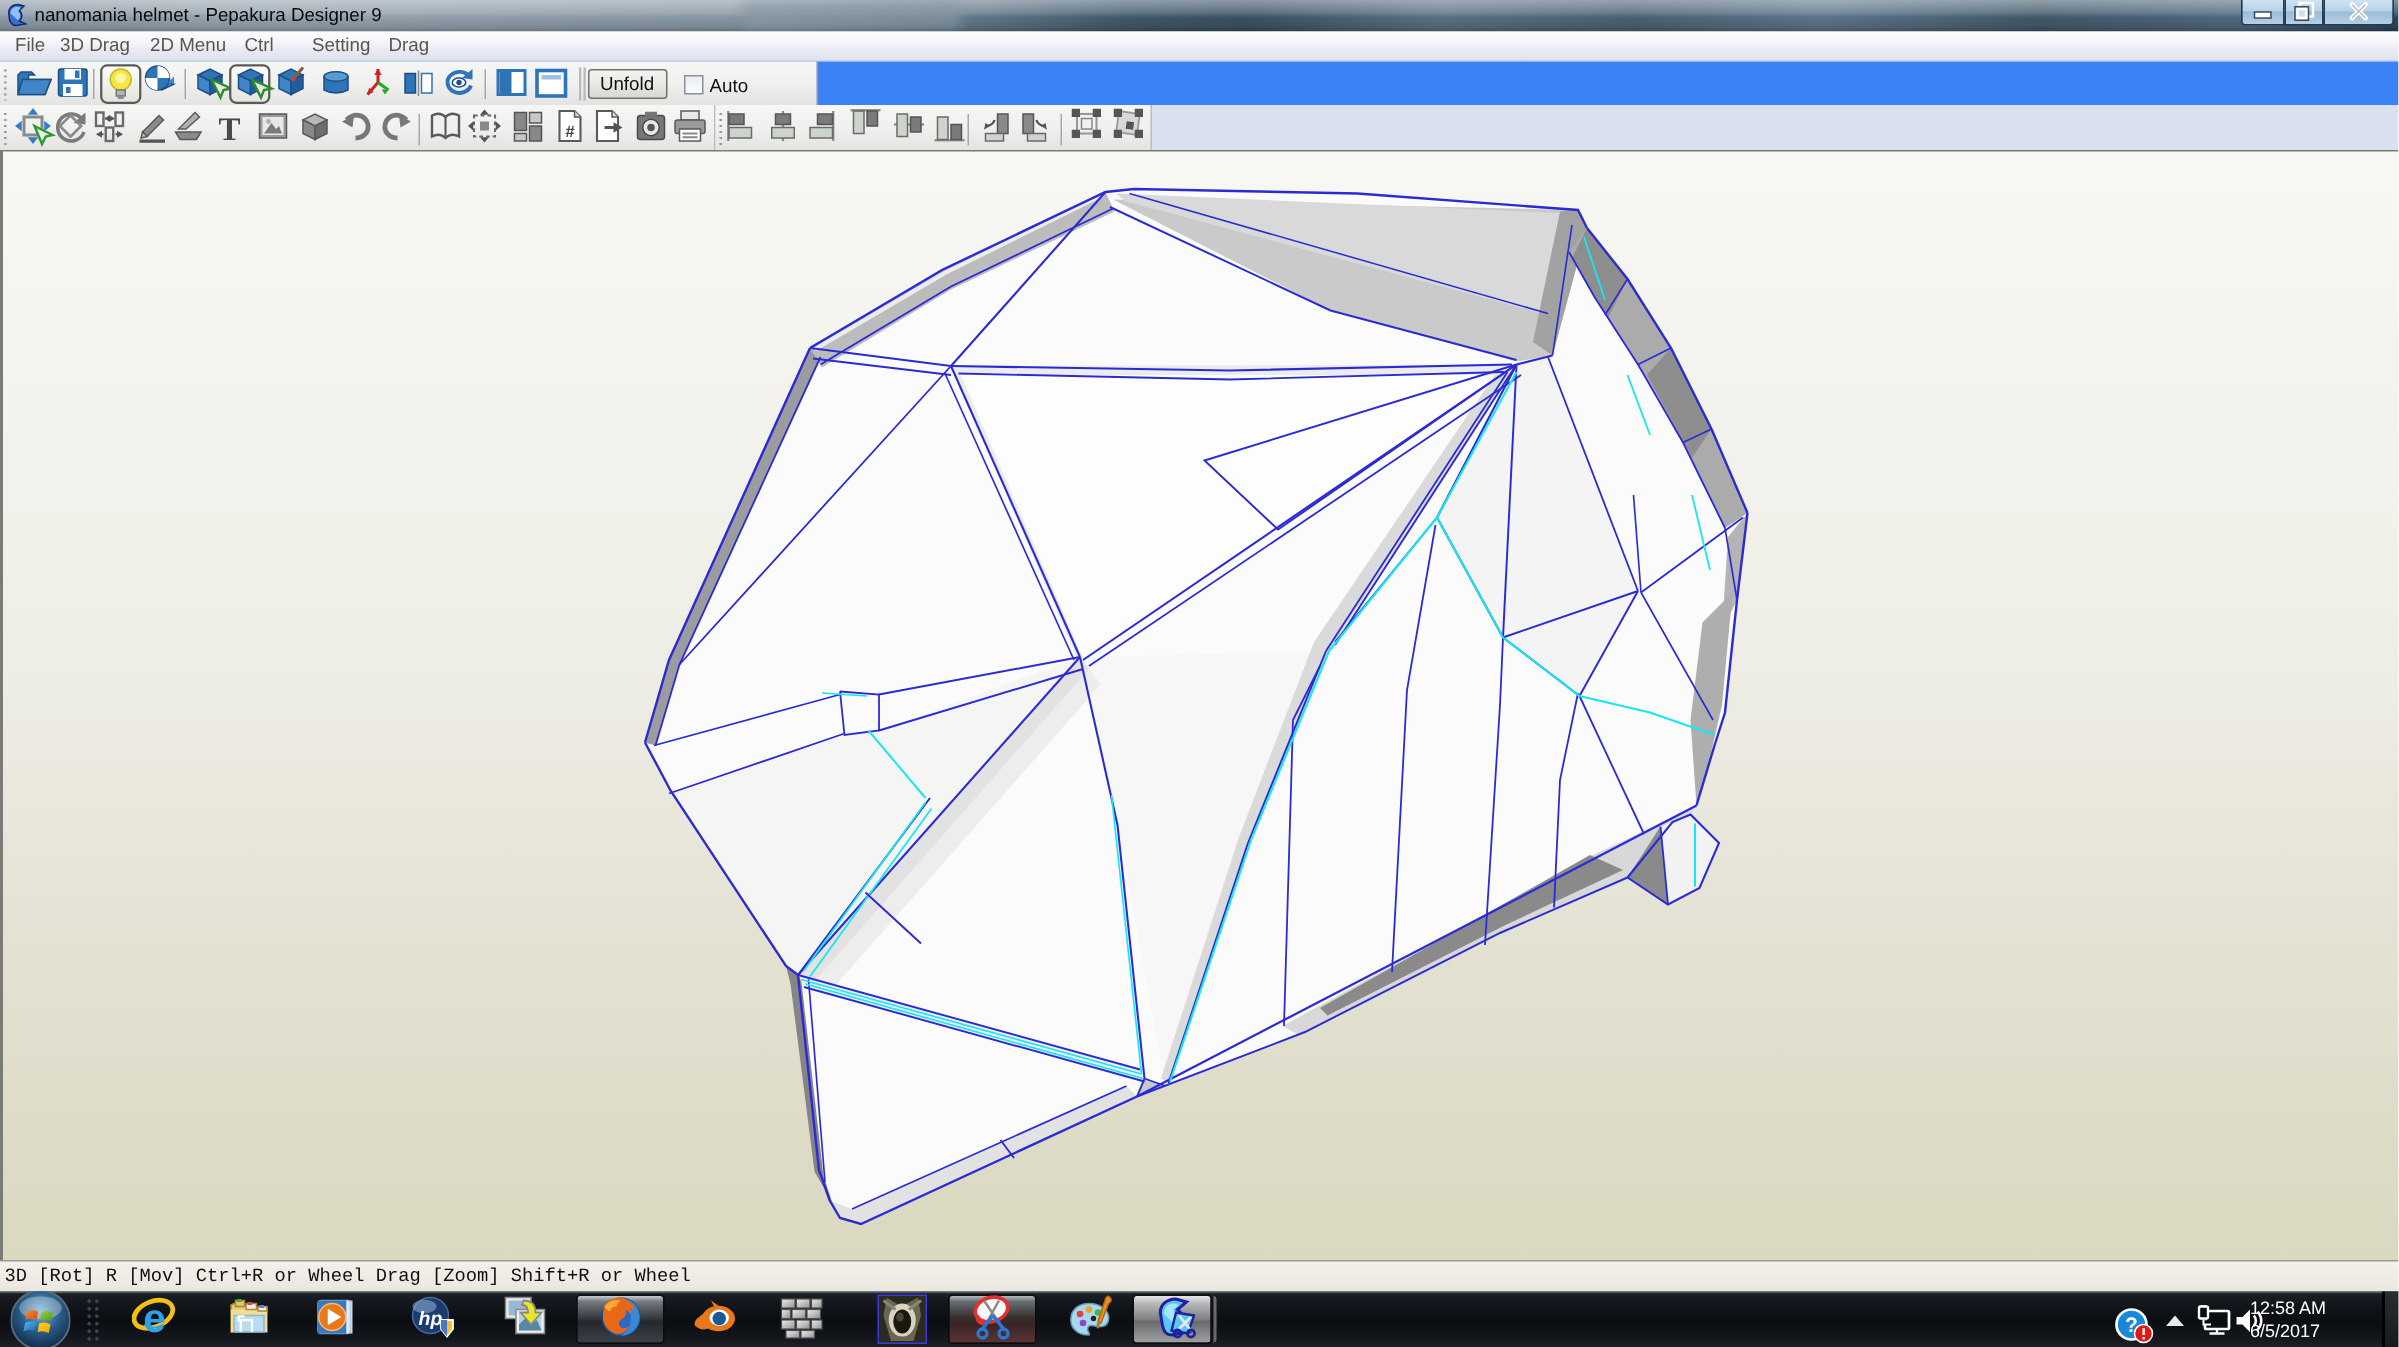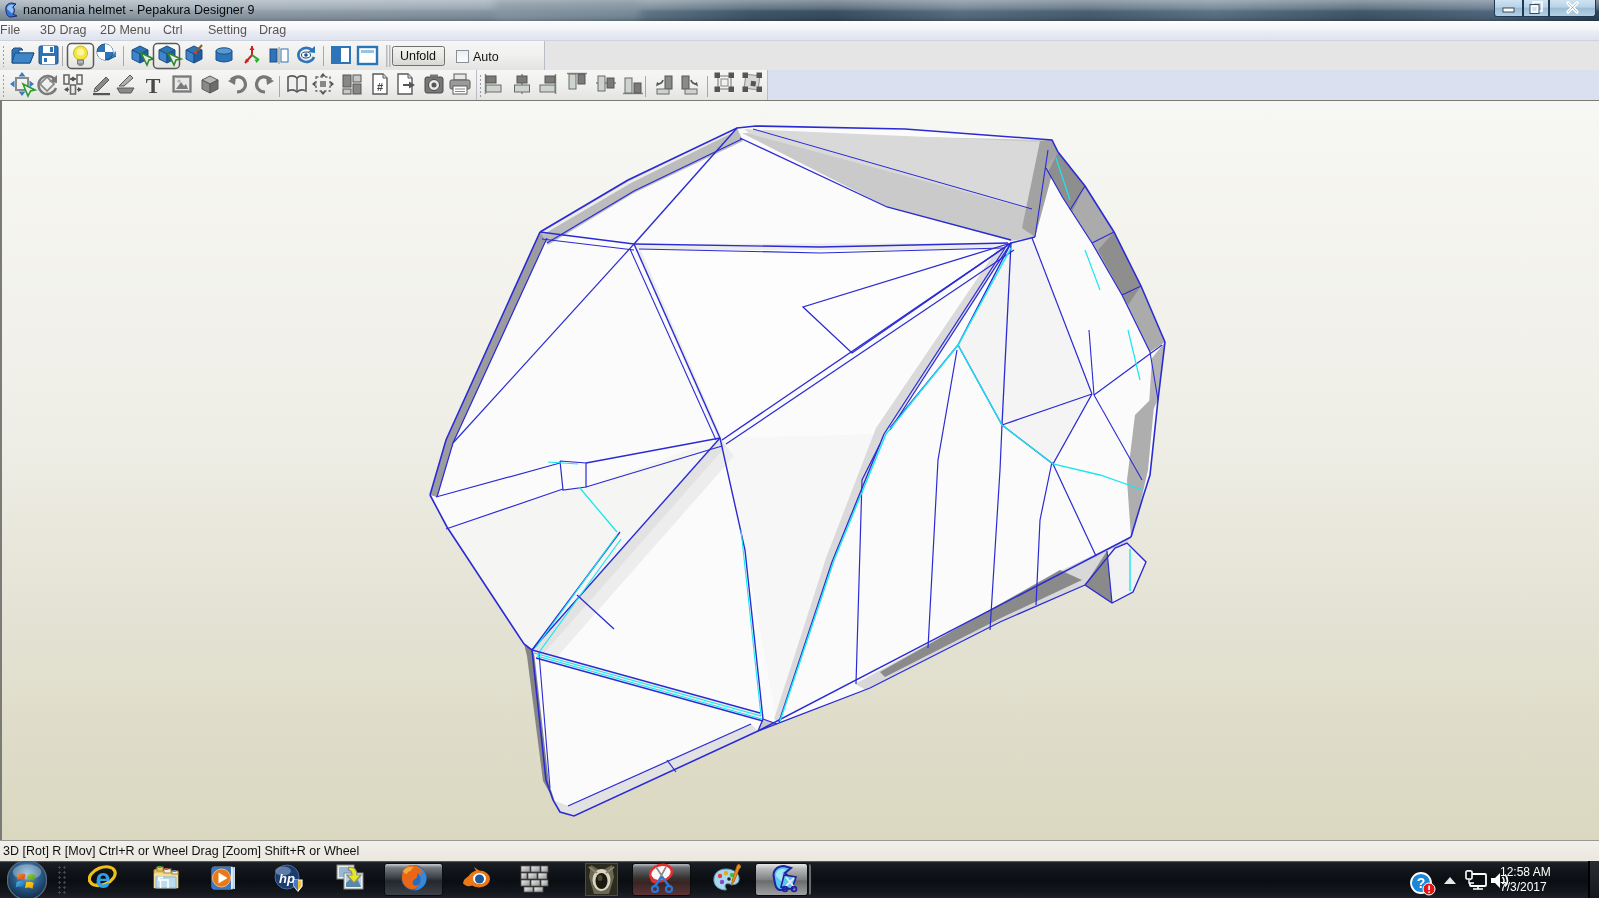--- a/index.html
+++ b/index.html
@@ -13,30 +13,30 @@
 #ghost1{left:495px;top:1px;width:145px;height:18px;background:rgba(135,150,162,.65);filter:blur(4px);}
 
 .winbtn{top:0;height:17px;background:linear-gradient(180deg,#cfe3f2 0%,#b7d2e6 45%,#9cbcd6 50%,#b4d0e4 100%);border:1px solid #1d3a57;border-top:none;box-sizing:border-box;}
 #btn-min{left:1494px;width:29px;border-radius:0 0 0 3px;}
 #btn-max{left:1523px;width:26px;}
 #btn-close{left:1549px;width:47px;border-radius:0 0 3px 0;}
 
 #menubar{left:0;top:21px;width:1599px;height:20px;background:linear-gradient(180deg,#fdfdfe 0%,#f4f5f9 40%,#e9ecf4 60%,#dfe3ee 100%);border-bottom:1px solid #cdd2de;box-sizing:border-box;}
 .menuitem{position:absolute;top:2px;font-size:12.5px;color:#5a554f;}
 
-#toolbar1{left:0;top:41px;width:1599px;height:29px;background:#e5e5e5;}
+#toolbar1{left:0;top:41px;width:1599px;height:29px;background:#3b82f6;}
 #toolbar2{left:0;top:70px;width:1599px;height:30px;background:#dbe0f0;}
 .tbchunk{position:absolute;top:0;height:100%;background:linear-gradient(180deg,#f6f6f4 0%,#f0f0ee 50%,#e3e3e1 100%);border-right:1px solid #b9bdc9;box-sizing:border-box;}
 .grip{position:absolute;left:2px;top:4px;bottom:3px;width:3px;
 background-image:radial-gradient(circle,#9a9aa2 35%,transparent 40%);background-size:3px 4px;}
 
 #canvas{left:0;top:100px;width:1599px;height:740px;background:linear-gradient(180deg,#f7f7f4 0%,#efeee6 45%,#e3e1d2 72%,#dad8bf 100%);border-left:2px solid #7b7b76;border-top:1px solid #7b7b76;box-sizing:border-box;}
 
 #statusbar{left:0;top:840px;width:1599px;height:21px;background:linear-gradient(180deg,#f2f0ea 0%,#eae7df 100%);border-top:1px solid #9a9890;box-sizing:border-box;}
-#statusbar div{position:absolute;left:3px;top:3px;font-size:12.5px;color:#111;}
+#statusbar div{position:absolute;left:3px;top:3px;font-size:12.5px;color:#111;font-family:Liberation Mono, monospace;}
 
 #taskbar{left:0;top:861px;width:1599px;height:37px;background:linear-gradient(180deg,#2f343a 0%,#1a1e24 6%,#101318 30%,#0a0d11 55%,#14171c 85%,#1d2127 100%);}
 #taskbar::before{content:"";position:absolute;left:0;top:0;width:100%;height:1px;background:#515860;}
 .tbtn{position:absolute;top:2px;height:33px;border-radius:3px;}
 .tico{position:absolute;top:2px;width:33px;height:33px;}
 .clock{position:absolute;color:#fff;font-size:12px;text-align:left;width:80px;}
 </style>
 </head>
 <body>
 
@@ -60,21 +60,21 @@
 <div class="abs winbtn" id="btn-close"><svg width="45" height="15" viewBox="0 0 45 15">
       <g stroke="#fdfdfd" stroke-width="3.2" stroke-linecap="round">
         <path d="M18 3 L27 12 M27 3 L18 12"></path>
       </g>
       <g stroke="#3d4c5c" stroke-width="1" fill="none">
         <path d="M18 3 L27 12 M27 3 L18 12" opacity="0.35"></path>
       </g>
     </svg></div>
 
 <div class="abs" id="menubar">
-<span class="menuitem" style="left:0">File</span>
+<span class="menuitem" style="left:10px">File</span>
 <span class="menuitem" style="left:40px">3D Drag</span>
 <span class="menuitem" style="left:100px">2D Menu</span>
 <span class="menuitem" style="left:163px">Ctrl</span>
 <span class="menuitem" style="left:208px">Setting</span>
 <span class="menuitem" style="left:259px">Drag</span>
 </div>
 
 <div class="abs" id="toolbar1">
 <div class="tbchunk" style="left:0;width:545px">
       <div class="grip"></div>
@@ -620,16 +620,16 @@
 <rect x="8" y="6" width="12" height="8" fill="#0a0d11"></rect>
 <path d="M14 16 L14 19 M9 19 L19 19" stroke="#fff" stroke-width="1.6"></path>
 <rect x="2" y="1" width="6" height="8" rx="1" fill="#0a0d11" stroke="#fff" stroke-width="1.6"></rect>
 <path d="M4 1 L4 -1 M6 1 L6 -1 M5 9 L5 13 L10 13" stroke="#fff" stroke-width="1.4"></path>
 </svg>
 <svg style="position:absolute;left:1489px;top:10px" width="22" height="19" viewBox="0 0 22 19">
 <path d="M2 7 L6 7 L11 2 L11 17 L6 12 L2 12 Z" fill="#fff"></path>
 <path d="M13.5 6 A5 5 0 0 1 13.5 13 M16 3.5 A8.5 8.5 0 0 1 16 15.5" stroke="#fff" stroke-width="1.7" fill="none"></path>
 </svg>
 <div class="clock" style="left:1500px;top:4px;">12:58 AM</div>
-<div class="clock" style="left:1500px;top:19px;">7/3/2017</div>
+<div class="clock" style="left:1500px;top:19px;">6/5/2017</div>
 <div style="position:absolute;left:1588px;top:0;width:2px;height:37px;background:#000;"></div>
 <div style="position:absolute;left:1590px;top:0;width:9px;height:37px;background:linear-gradient(180deg,#2a2e33,#15181c);"></div>
   </div>
 
 </body></html>

